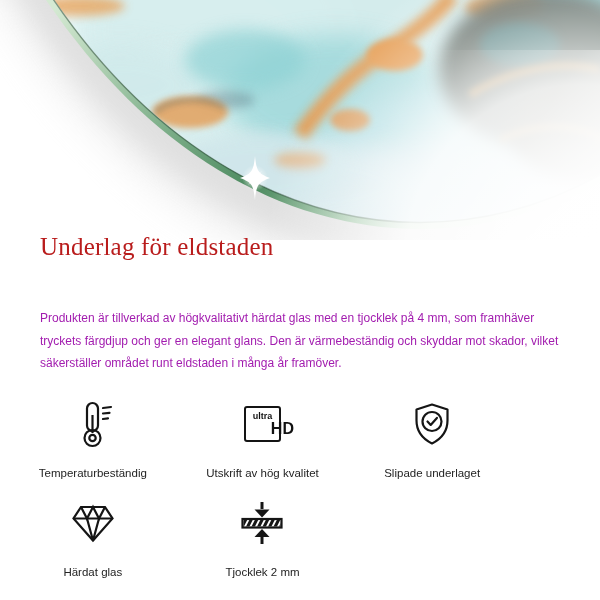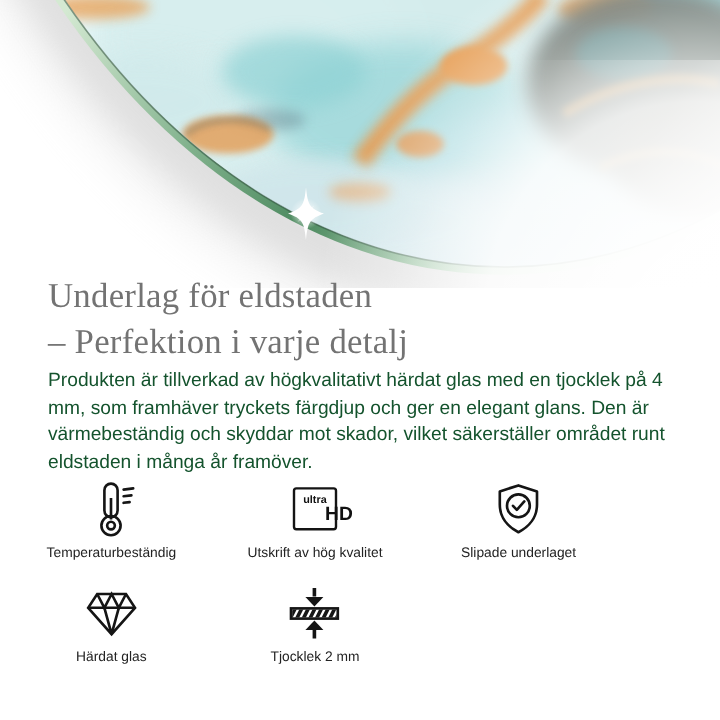--- a/index.html
+++ b/index.html
@@ -5,32 +5,32 @@
   html,body{margin:0;padding:0;}
   body{
     width:600px;height:600px;background:#ffffff;overflow:hidden;
     font-family:"Liberation Sans",sans-serif;position:relative;
   }
   .page{position:relative;width:600px;height:600px;background:#fff;}
   .hero{position:absolute;left:0;top:0;width:600px;height:240px;}
   .heading{
     position:absolute;left:40px;top:228px;margin:0;
     font-family:"Liberation Serif",serif;font-weight:400;
-    font-size:29px;line-height:38px;color:#737373;letter-spacing:.2px;
+    font-size:25px;line-height:38px;color:#b91c1c;letter-spacing:.2px;
   }
   .heading span{display:block;}
   .desc{
     position:absolute;left:40px;top:307px;width:527px;margin:0;
-    font-size:16px;line-height:22.5px;color:#14532d;
+    font-size:12px;line-height:22.5px;color:#a21caf;
   }
   .features{
     position:absolute;left:8px;top:400px;width:509px;
     display:grid;grid-template-columns:repeat(3,1fr);row-gap:20px;
   }
-  .feature{display:flex;flex-direction:column;align-items:center;}
+  .feature{display:flex;flex-direction:column;align-items:center;gap:12px;}
   .icon-wrap{height:48px;display:flex;align-items:center;justify-content:center;}
   .feature-label{margin-top:7px;font-size:11.5px;color:#232323;text-align:center;}
   .hdbox{
     width:33px;height:32px;border:2.5px solid #141414;border-radius:3px;
     display:flex;flex-direction:column;align-items:center;justify-content:center;
     color:#111;
   }
   .hdbox .ultra{font-size:9px;font-weight:700;line-height:9px;}
   .hdbox .hd{font-size:16px;font-weight:800;line-height:16px;letter-spacing:.2px;padding-left:40px;}
   svg .ln{stroke:#151515;stroke-width:2.2;fill:none;}
@@ -135,21 +135,20 @@
       <g transform="translate(255,178)">
         <circle r="13" fill="url(#sparkGlow)"></circle>
         <path d="M0,-22 C1.5,-7 3,-4.5 15,0 C3,4.5 1.5,7 0,22 C-1.5,7 -3,4.5 -15,0 C-3,-4.5 -1.5,-7 0,-22 Z" fill="#ffffff"></path>
         <path d="M0,-22 C1.5,-7 3,-4.5 15,0 C3,4.5 1.5,7 0,22 C-1.5,7 -3,4.5 -15,0 C-3,-4.5 -1.5,-7 0,-22 Z" fill="#ffffff" opacity="0.7" transform="rotate(45) scale(0.45)"></path>
       </g>
     </svg>
   </div>
 
   <h1 class="heading">
     <span>Underlag för eldstaden</span>
-    <span>– Perfektion i varje detalj</span>
   </h1>
 
   <p class="desc">Produkten är tillverkad av högkvalitativt härdat glas med en tjocklek på 4 mm, som framhäver tryckets färgdjup och ger en elegant glans. Den är värmebeständig och skyddar mot skador, vilket säkerställer området runt eldstaden i många år framöver.</p>
 
   <div class="features">
 
     <div class="feature">
       <div class="icon-wrap">
         <svg width="46" height="48" viewBox="0 0 46 48">
           <rect class="lnr" x="17" y="3" width="11" height="28" rx="5.5"></rect>

